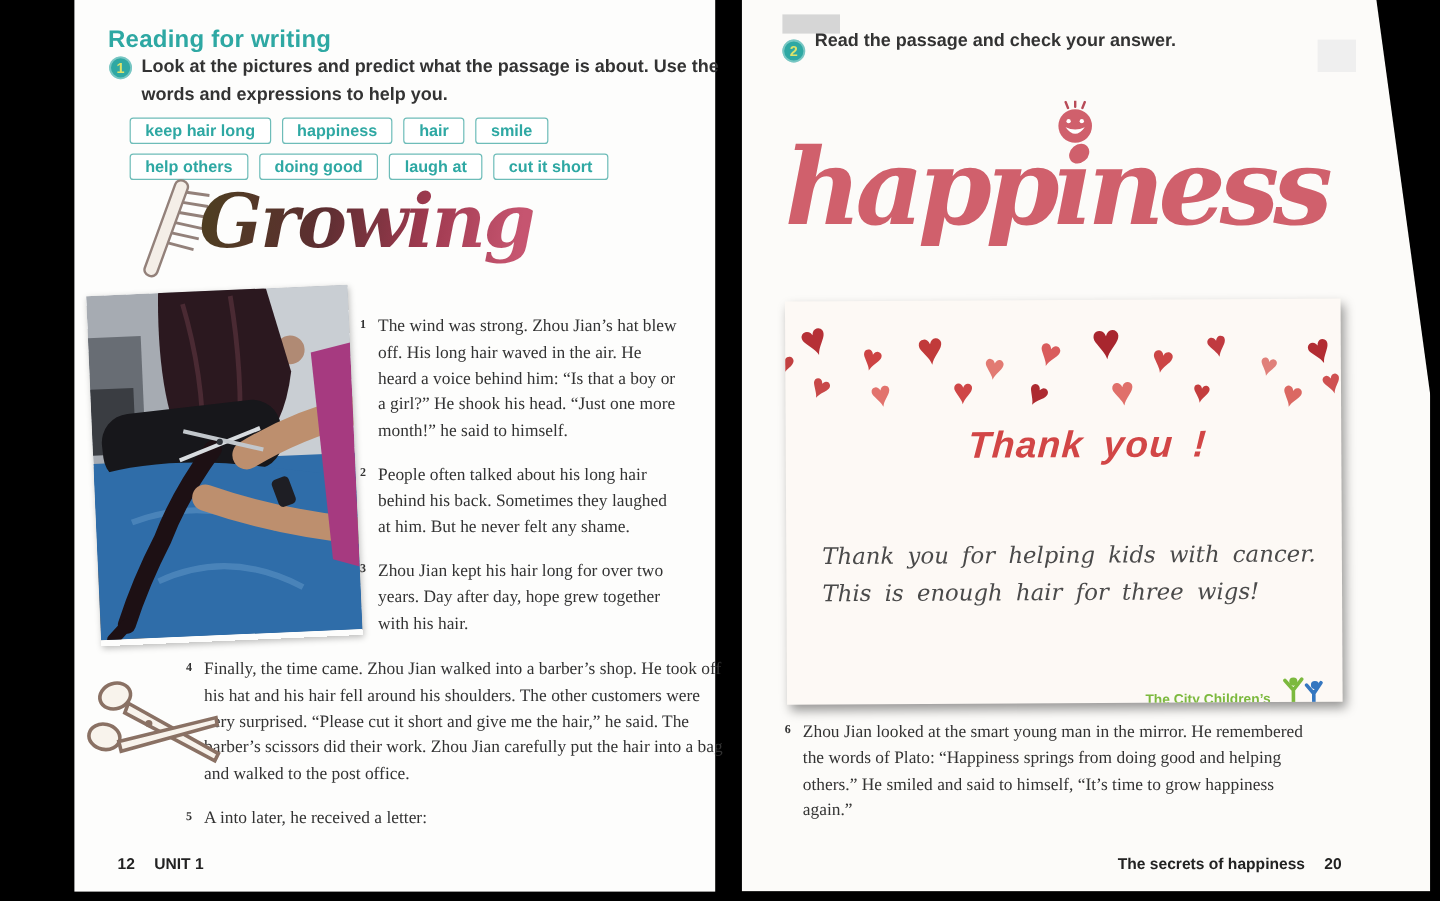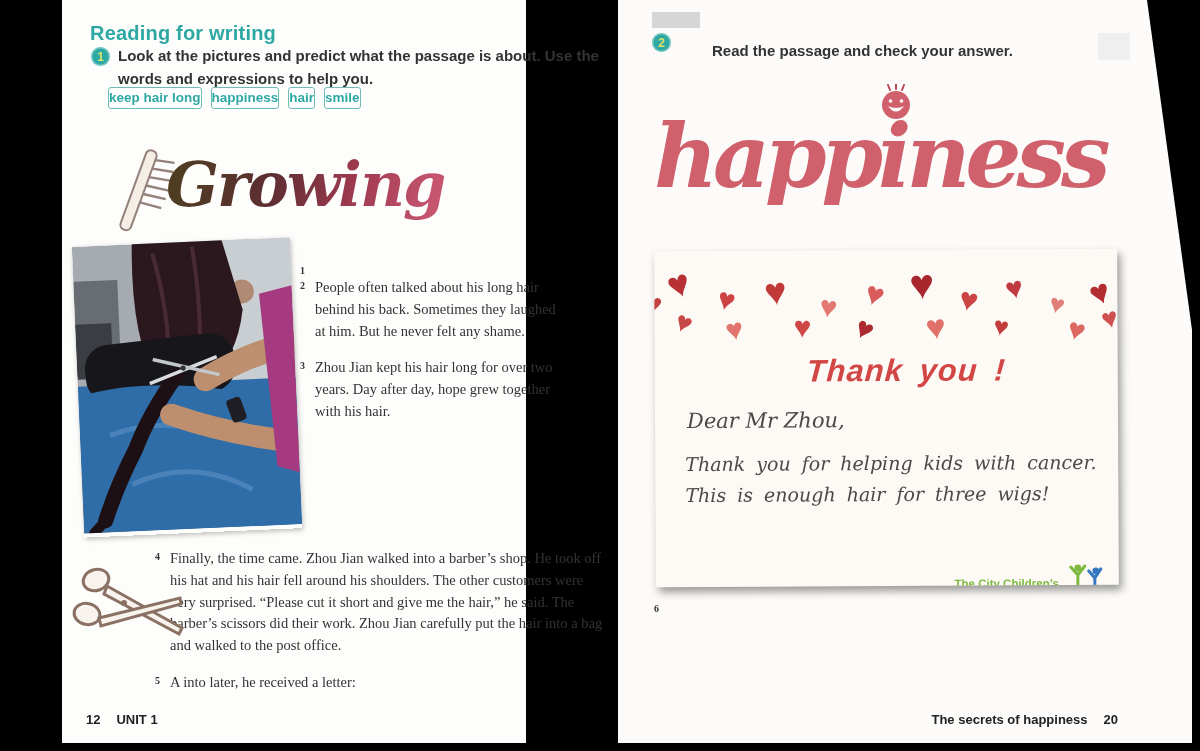--- a/index.html
+++ b/index.html
@@ -1,32 +1,32 @@
 <!DOCTYPE html>
 <html style="--teal: #2ea8a3; --pink: #d0606c; --red: #d24646; --green: #7cb93e; --blue: #3577c0;"><head>
 <meta charset="utf-8">
 <style>
   html,body{margin:0;padding:0;}
   body{width:1200px;height:751px;background:#000;position:relative;overflow:hidden;
        font-family:"Liberation Sans",sans-serif;}
   .page{position:absolute;top:0;background:#fdfdfc;height:743px;}
-  #page-left{left:62px;width:464px;}
+  #page-left{left:62px;width:534px;}
   #page-right{left:618px;width:574px;background:#fcfbf9;
       clip-path:polygon(0 0,529px 0,574px 330px,574px 743px,0 743px);}
   .abs{position:absolute;}
 
   
   .section-title{font-size:20px;font-weight:bold;color:var(--teal);letter-spacing:.2px;}
   .badge{display:inline-flex;width:19px;height:19px;border-radius:50%;
      background:var(--teal);color:#dde36a;font-size:12px;font-weight:bold;
      align-items:center;justify-content:center;box-shadow:inset 0 0 0 1.5px rgba(255,255,255,.35);}
   .instruction{font-size:15px;font-weight:bold;color:#333;line-height:1.5;}
   .wordrow{display:flex;gap:9px;}
   .wordbox{border:1.6px solid #6dbcb8;border-radius:3px;color:var(--teal);
-     font-size:13.5px;font-weight:bold;padding:2px 0 3px;background:#fff;white-space:nowrap;}
+     font-size:13.5px;font-weight:bold;padding:2px 12px 3px;background:#fff;white-space:nowrap;margin-top:11px;}
   .title-growing{font-family:"DejaVu Serif",serif;font-style:italic;font-weight:bold;
      font-size:62px;letter-spacing:-2px;
      background:linear-gradient(100deg,#4f3d22 5%,#5d2e31 38%,#a03a50 68%,#c65570 95%);
      -webkit-background-clip:text;background-clip:text;color:transparent;}
   .bodytext{font-family:"Liberation Serif",serif;font-size:14.5px;color:#333;line-height:1.5;}
   .para{position:relative;padding-left:15px;margin-bottom:15px;}
   .para sup{position:absolute;left:0;top:1px;font-size:10px;font-weight:bold;color:#333;}
   .footer{font-size:13px;font-weight:bold;color:#222;display:flex;gap:16px;align-items:baseline;}
 
   
@@ -53,20 +53,26 @@
   <div class="abs section-title" style="left:28px;top:22px;">Reading for writing</div>
 
   <span class="abs badge" style="left:29px;top:47px;">1</span>
   <div class="abs instruction" style="left:56px;top:45px;width:494px;">Look at the pictures and predict what the passage is about. Use the words and expressions to help you.</div>
 
   <div class="abs wordrow" style="left:46px;top:87px;">
     <span class="wordbox">keep hair long</span>
     <span class="wordbox">happiness</span>
     <span class="wordbox">hair</span>
     <span class="wordbox">smile</span>
+  </div>
+  <div class="abs wordrow" style="left:46px;top:117px;">
+    <span class="wordbox">help others</span>
+    <span class="wordbox">doing good</span>
+    <span class="wordbox">laugh at</span>
+    <span class="wordbox">cut it short</span>
   </div>
 
   <svg class="abs" style="left:42px;top:146px;" width="78" height="96" viewBox="0 0 78 96">
     <g transform="rotate(20 39 48)" stroke="#93817a" fill="#f4eee7" stroke-width="2">
       <rect x="28" y="4" width="11" height="84" rx="5"></rect>
       <g stroke-width="2.4" fill="none">
         <line x1="39" y1="12" x2="58" y2="8"></line>
           <line x1="39" y1="21" x2="60" y2="17"></line>
         <line x1="39" y1="30" x2="61" y2="26"></line>
           <line x1="39" y1="39" x2="62" y2="36"></line>
@@ -100,20 +106,21 @@
       <polygon points="185,55 218,48 218,235 196,228" fill="#a63a80"></polygon>
       <line x1="72" y1="140" x2="140" y2="116" stroke="#d8dce0" stroke-width="3.4"></line>
       <line x1="76" y1="116" x2="142" y2="134" stroke="#c2c7cc" stroke-width="3.4"></line>
       <circle cx="106" cy="126" r="2.6" fill="#30343a"></circle>
     </svg>
   </div>
 
   <div class="abs bodytext" style="left:238px;top:262px;width:268px;">
     <div class="para">
       <sup>1</sup>
+      <span>The wind was strong. Zhou Jian’s hat blew off. His long hair waved in the air. He heard a voice behind him: “Is that a boy or a girl?” He shook his head. “Just one more month!” he said to himself.</span>
     </div>
     <div class="para">
       <sup>2</sup>
       <span>People often talked about his long hair behind his back. Sometimes they laughed at him. But he never felt any shame.</span>
     </div>
     <div class="para">
       <sup>3</sup>
       <span>Zhou Jian kept his hair long for over two years. Day after day, hope grew together with his hair.</span>
     </div>
   </div>
@@ -132,33 +139,33 @@
   <svg class="abs" style="left:0px;top:556px;" width="128" height="105" viewBox="0 0 128 105">
     <g stroke="#8a7164" stroke-width="3" fill="#f8f3ec">
       <ellipse cx="34" cy="24" rx="13" ry="10.5" transform="rotate(-18 34 24)"></ellipse>
       <ellipse cx="25" cy="58" rx="13" ry="10.5" transform="rotate(12 25 58)"></ellipse>
       <path d="M45,30 L120,72 L117,78 L42,38 Z"></path>
       <path d="M37,62 L118,42 L119,48 L39,70 Z"></path>
     </g>
     <circle cx="62" cy="47" r="3" fill="#8a7164"></circle>
   </svg>
 
-  <div class="abs footer" style="left:24px;top:712px;">
+  <div class="abs footer" style="left:36px;top:712px;">
     <span>12</span>
     <span>UNIT 1</span>
   </div>
 </div>
 
 <div class="page" id="page-right">
 
   <div class="abs artifact" style="left:34px;top:12px;width:48px;height:16px;"></div>
   <div class="abs" style="left:480px;top:33px;width:32px;height:27px;background:#efefef;"></div>
 
   <span class="abs badge" style="left:34px;top:33px;">2</span>
-  <div class="abs instruction" style="left:61px;top:40px;width:470px;margin-left:33px;">Read the passage and check your answer.</div>
+  <div class="abs instruction" style="left:61px;top:23px;width:470px;">Read the passage and check your answer.</div>
 
   <div class="abs" style="left:36px;top:86px;width:500px;height:140px;">
     <svg class="abs" style="left:222px;top:-2px;" width="40" height="40" viewBox="0 0 40 40">
       <path d="M14,6 L12,1 M20,5 L20,0 M26,6 L28,1" stroke="#b84b58" stroke-width="2" fill="none" stroke-linecap="round"></path>
       <circle cx="20" cy="21" r="14" fill="#d0606c"></circle>
       <circle cx="14.5" cy="17" r="1.8" fill="#fff"></circle>
       <circle cx="25.5" cy="17" r="1.8" fill="#fff"></circle>
       <path d="M12,22 Q20,33 28,22 Q20,26 12,22 Z" fill="#fff"></path>
     </svg>
     <div class="abs title-happiness" style="left:0;top:26px;">happiness</div>
@@ -180,21 +187,20 @@
         <span class="heart" style="left: 71px; top: 64px; font-size: 30px; color: rgb(226, 115, 109); transform: rotate(-10deg);">♥</span>
         <span class="heart" style="left: 139px; top: 62px; font-size: 30px; color: rgb(207, 70, 70); transform: rotate(2deg);">♥</span>
         <span class="heart" style="left: 201px; top: 64px; font-size: 30px; color: rgb(173, 42, 48); transform: rotate(28deg);">♥</span>
         <span class="heart" style="left: 271px; top: 60px; font-size: 34px; color: rgb(224, 112, 106); transform: rotate(-6deg);">♥</span>
         <span class="heart" style="left: 339px; top: 64px; font-size: 26px; color: rgb(196, 61, 61); transform: rotate(10deg);">♥</span>
         <span class="heart" style="left: 413px; top: 66px; font-size: 30px; color: rgb(219, 104, 98); transform: rotate(16deg);">♥</span>
         <span class="heart" style="left: -10px; top: 38px; font-size: 30px; color: rgb(194, 64, 64); transform: rotate(10deg);">♥</span>
         <span class="heart" style="left: 447px; top: 56px; font-size: 28px; color: rgb(207, 80, 80); transform: rotate(-14deg);">♥</span>
       </div>
     <div class="abs thankyou" style="left:0;right:0;top:103px;text-align:center;padding-left:40px;">Thank you !</div>
-    <div class="abs script" style="left:32px;top:158px;font-size:21px;">Dear Mr Zhou,</div>
     <div class="abs script" style="left:30px;top:198px;width:422px;font-size:19px;line-height:1.65;word-spacing:5px;">Thank you for helping kids with cancer. This is enough hair for three wigs!</div>
     <div class="abs sigrow" style="left:8px;right:10px;top:280px;">
       <div class="sigline"></div>
       <div class="logo-text">
         <div class="logo-green">The City Children’s</div>
         <div class="logo-blue">Hospital</div>
       </div>
       <svg width="46" height="42" viewBox="0 0 46 42">
         <g stroke="#7cb93e" stroke-width="3" stroke-linecap="round" fill="none">
           <path d="M8,4 L15,12 M22,3 L15,12 M15,12 L15,24 M15,24 L10,33 M15,24 L20,33"></path>
@@ -205,20 +211,21 @@
         </g>
         <circle cx="33" cy="8" r="3.4" fill="#3577c0"></circle>
         <path d="M2,31 Q23,45 44,29 Q32,40 12,37 Q6,35 2,31 Z" fill="#3d4a52"></path>
       </svg>
     </div>
   </div>
 
   <div class="abs bodytext" style="left:36px;top:600px;width:452px;">
     <div class="para">
       <sup>6</sup>
+      <span>Zhou Jian looked at the smart young man in the mirror. He remembered the words of Plato: “Happiness springs from doing good and helping others.” He smiled and said to himself, “It’s time to grow happiness again.”</span>
     </div>
   </div>
 
   <div class="abs footer" style="right:74px;top:712px;">
     <span>The secrets of happiness</span>
     <span>20</span>
   </div>
 </div>
 
 </body></html>

